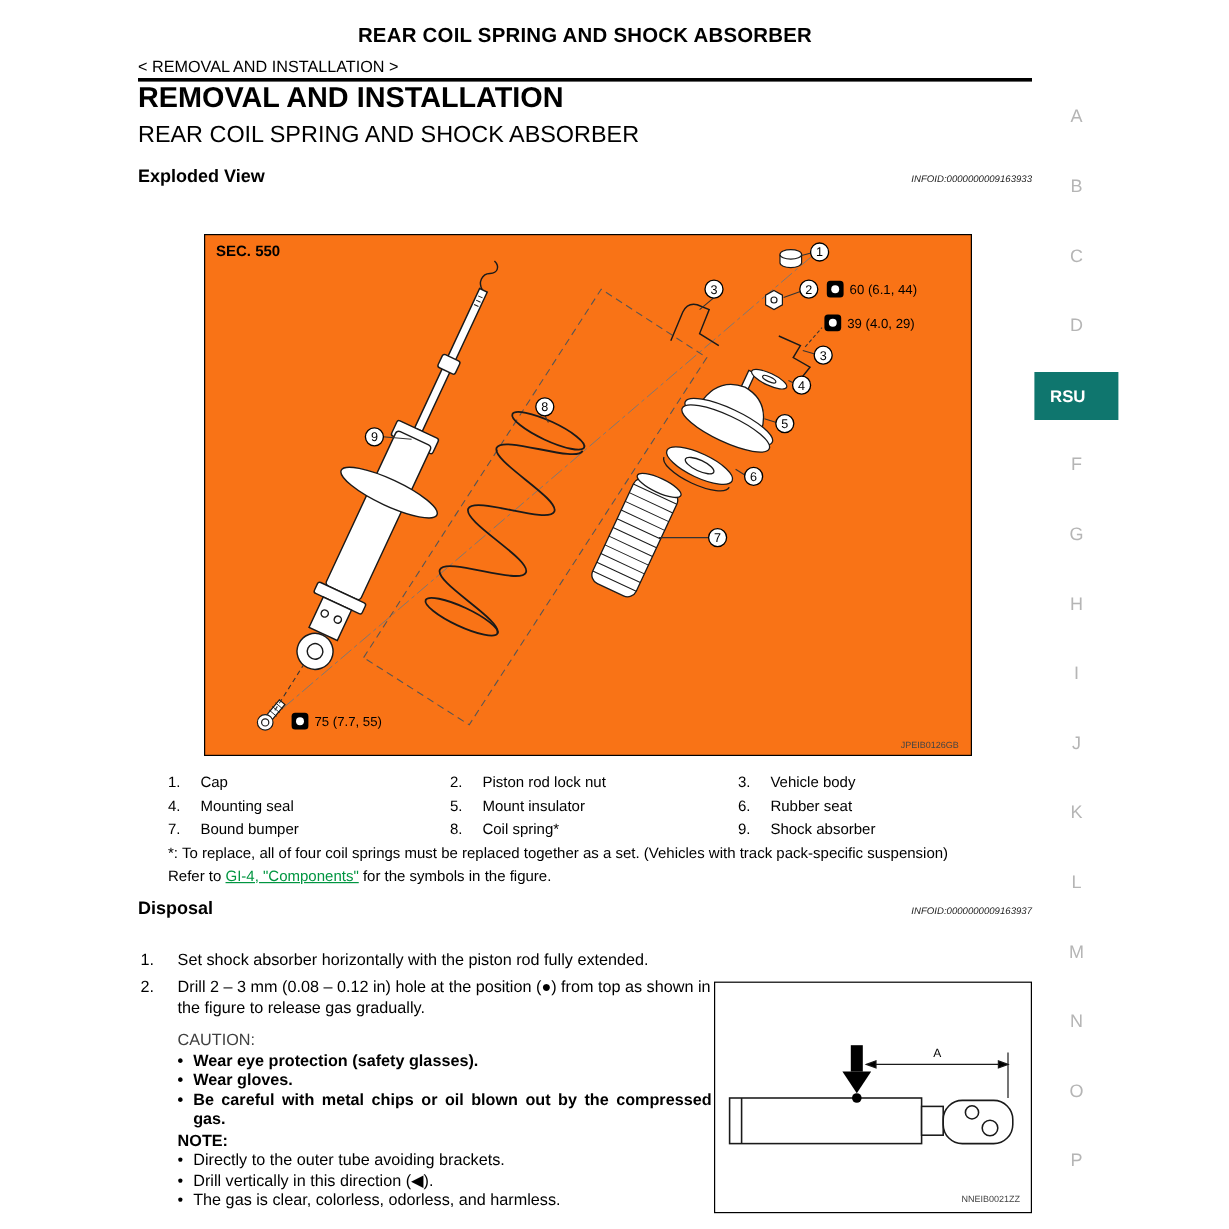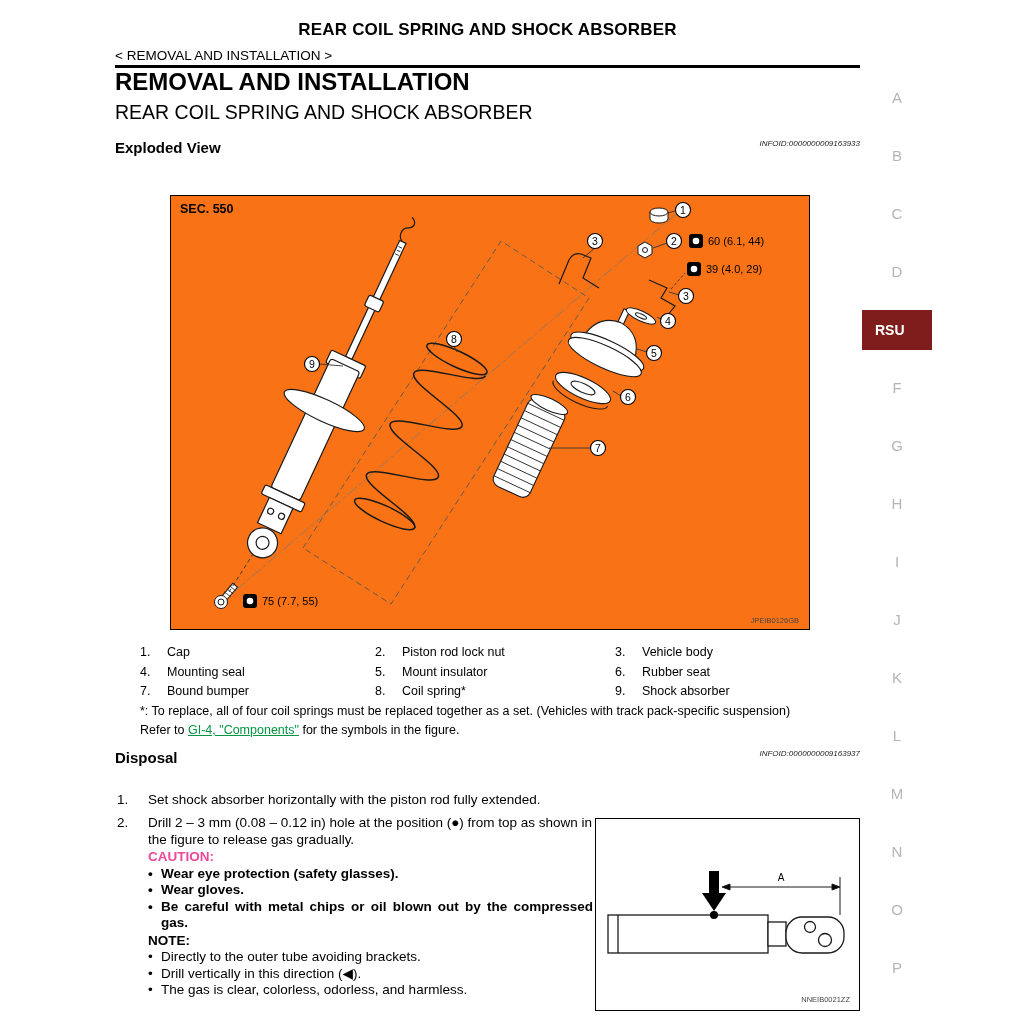--- a/index.html
+++ b/index.html
@@ -10,21 +10,21 @@
   .header-title{position:absolute;top:20px;left:115px;width:745px;text-align:center;
                 font-size:17px;font-weight:bold;letter-spacing:0.2px;}
   .breadcrumb{position:absolute;top:48px;left:115px;font-size:13.5px;}
   .rule{position:absolute;top:65px;left:115px;width:745px;height:3px;background:#000;}
 
   .main-heading{position:absolute;top:68px;left:115px;margin:0;font-size:24px;
                 font-weight:bold;color:#000000;}
   .sub-heading{position:absolute;top:101px;left:115px;margin:0;font-size:19.5px;font-weight:normal;}
 
   .sec-head{position:absolute;left:115px;width:745px;display:flex;
-            justify-content:space-between;align-items:flex-start;}
+            justify-content:space-between;align-items:flex-end;}
   .sec-head h3{margin:0;font-size:15px;font-weight:bold;}
   .infoid{font-size:8px;font-style:italic;color:#222;padding-bottom:2px;}
   #exploded-head{top:139px;}
   #disposal-head{top:749px;}
 
   .figure-frame{position:absolute;left:170px;top:195px;width:640px;height:435px;
                 border:1.5px solid #000;box-sizing:border-box;background:#f97316;}
 
   .parts{position:absolute;left:140px;top:642px;width:705px;display:grid;
          grid-template-columns:235px 240px 1fr;font-size:12.5px;}
@@ -34,33 +34,33 @@
   .footnote{position:absolute;left:140px;top:704px;width:700px;font-size:12.5px;}
   .refer{position:absolute;left:140px;top:723px;width:700px;font-size:12.5px;}
   .green-link{color:#009540;text-decoration:underline;cursor:pointer;}
 
   .step{position:absolute;left:117px;font-size:13.5px;line-height:16.5px;}
   .step .num{position:absolute;left:0;top:0;}
   .step .body{margin-left:31px;}
   #step1{top:792px;width:520px;}
   #step2{top:815px;width:476px;}
   .step p{margin:0;}
-  .cau-label{color:#ec4899;font-weight:bold;margin-top:1px;}
+  .cau-label{color:#404040;font-weight:normal;margin-top:11px;}
   .note-label{font-weight:bold;margin-top:1px;}
   .bullet{display:flex;}
   .bullet::before{content:"\2022";width:13px;flex:0 0 13px;}
   .bullet.bold{font-weight:bold;text-align:justify;}
 
   .disposal-figure{position:absolute;left:595px;top:818px;width:265px;height:193px;
                    border:1.5px solid #000;box-sizing:border-box;background:#fff;}
 
   .sidebar{position:absolute;left:862px;top:68px;width:70px;}
   .side-slot{height:58px;display:flex;align-items:center;justify-content:center;
              color:#b5b5b5;font-size:15px;}
-  .side-slot.active{background:#7f1d1d;color:#fff;height:40px;margin:10px 0 8px 0;
+  .side-slot.active{background:#0f766e;color:#fff;height:40px;margin:10px 0 8px 0;
                     justify-content:flex-start;padding-left:13px;font-weight:bold;
                     font-size:14px;box-sizing:border-box;}
   svg text{font-family:"Liberation Sans",sans-serif;}
 </style>
 </head>
 <body>
 
 <div class="page">
 
   <div class="header-title">REAR COIL SPRING AND SHOCK ABSORBER</div>

